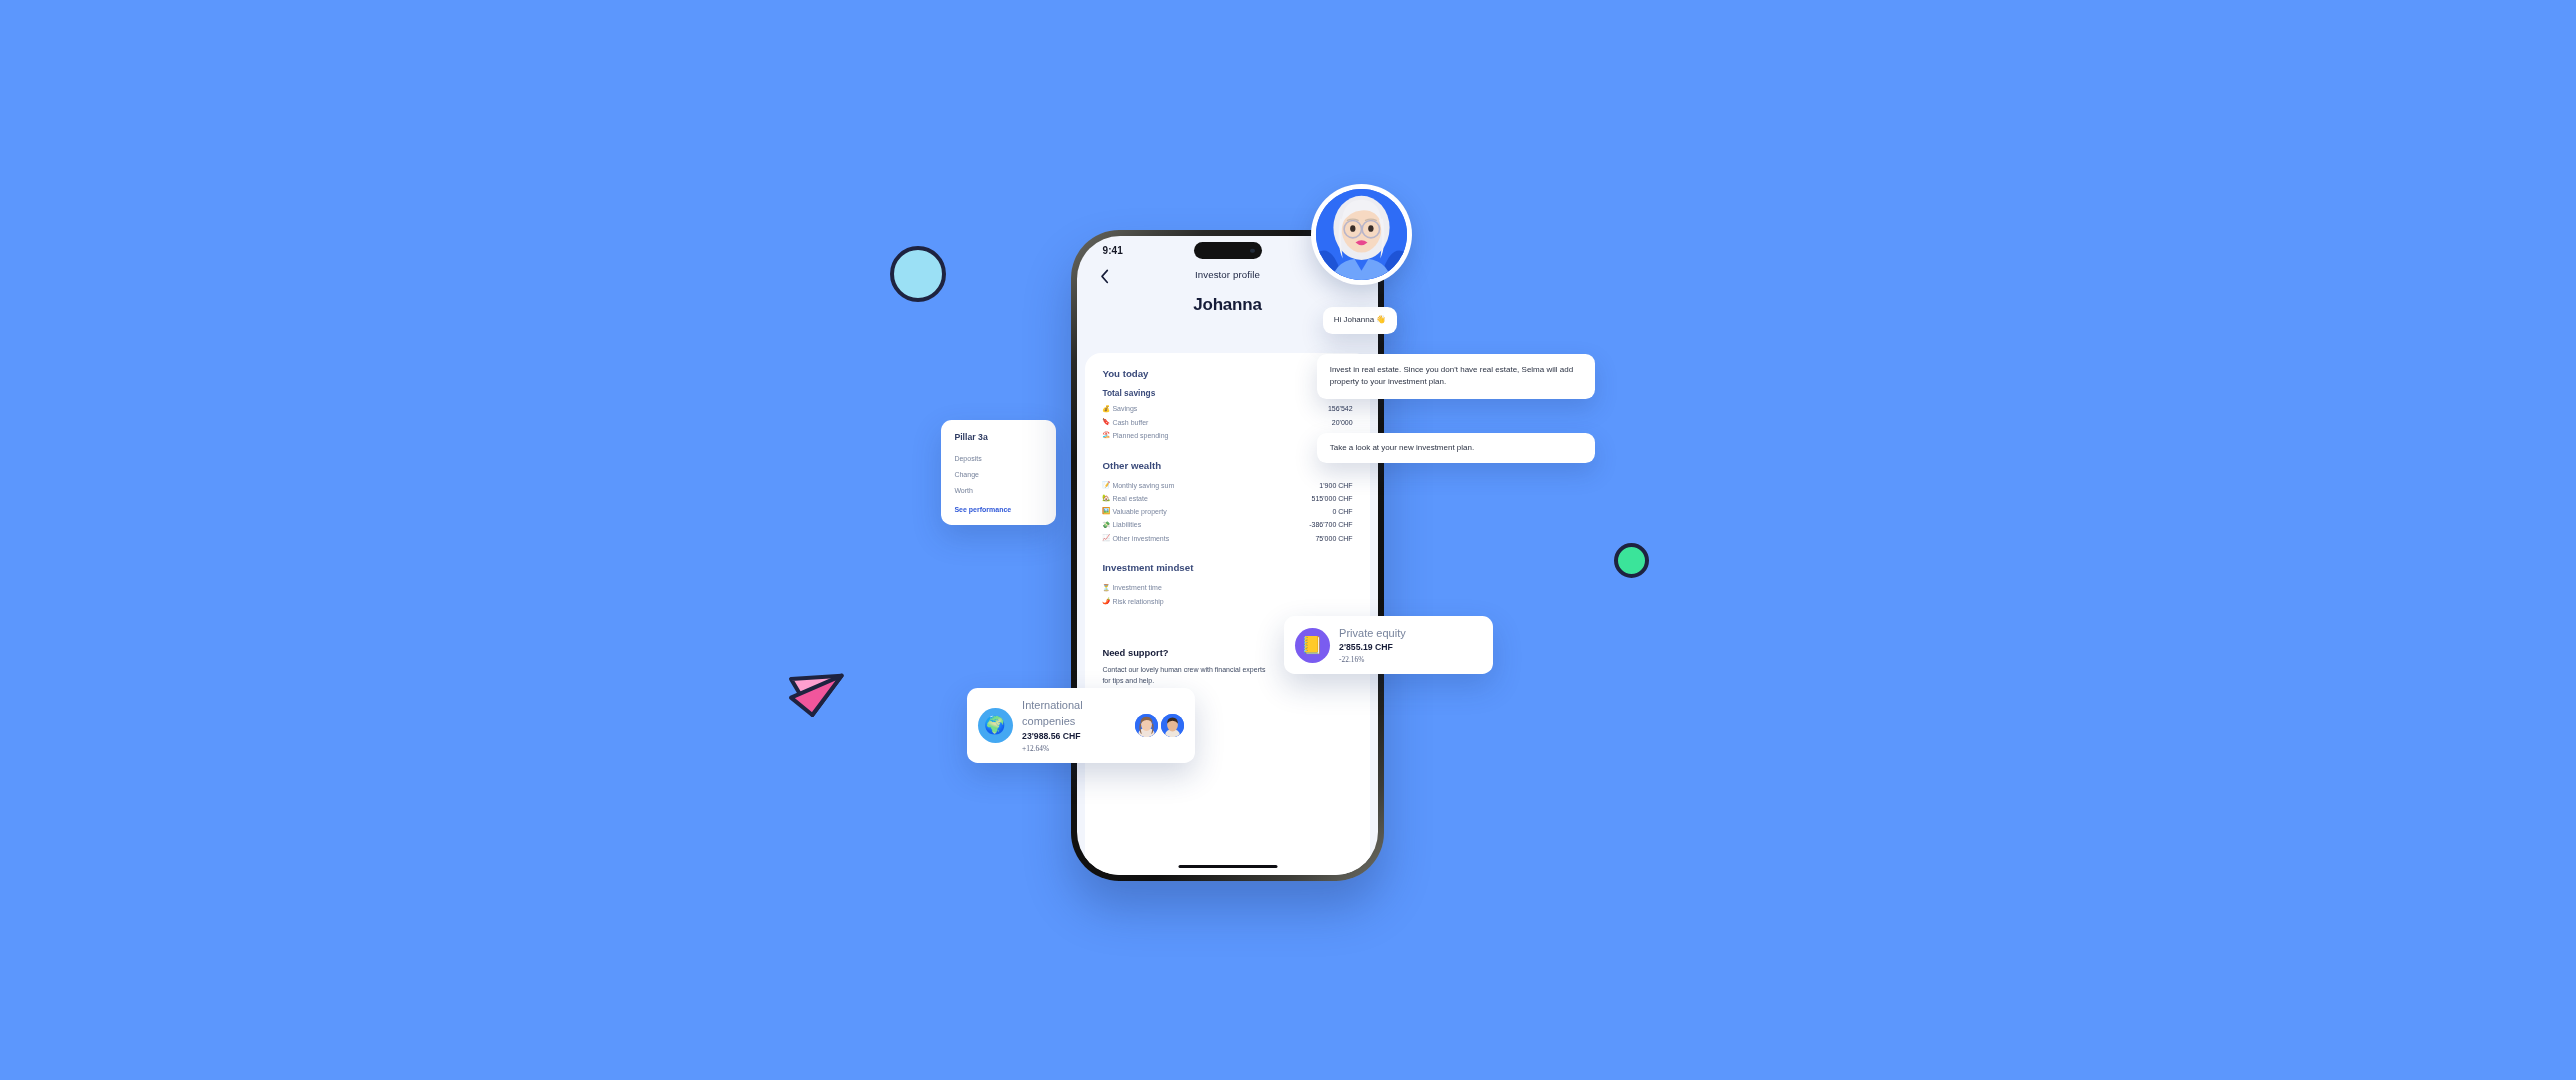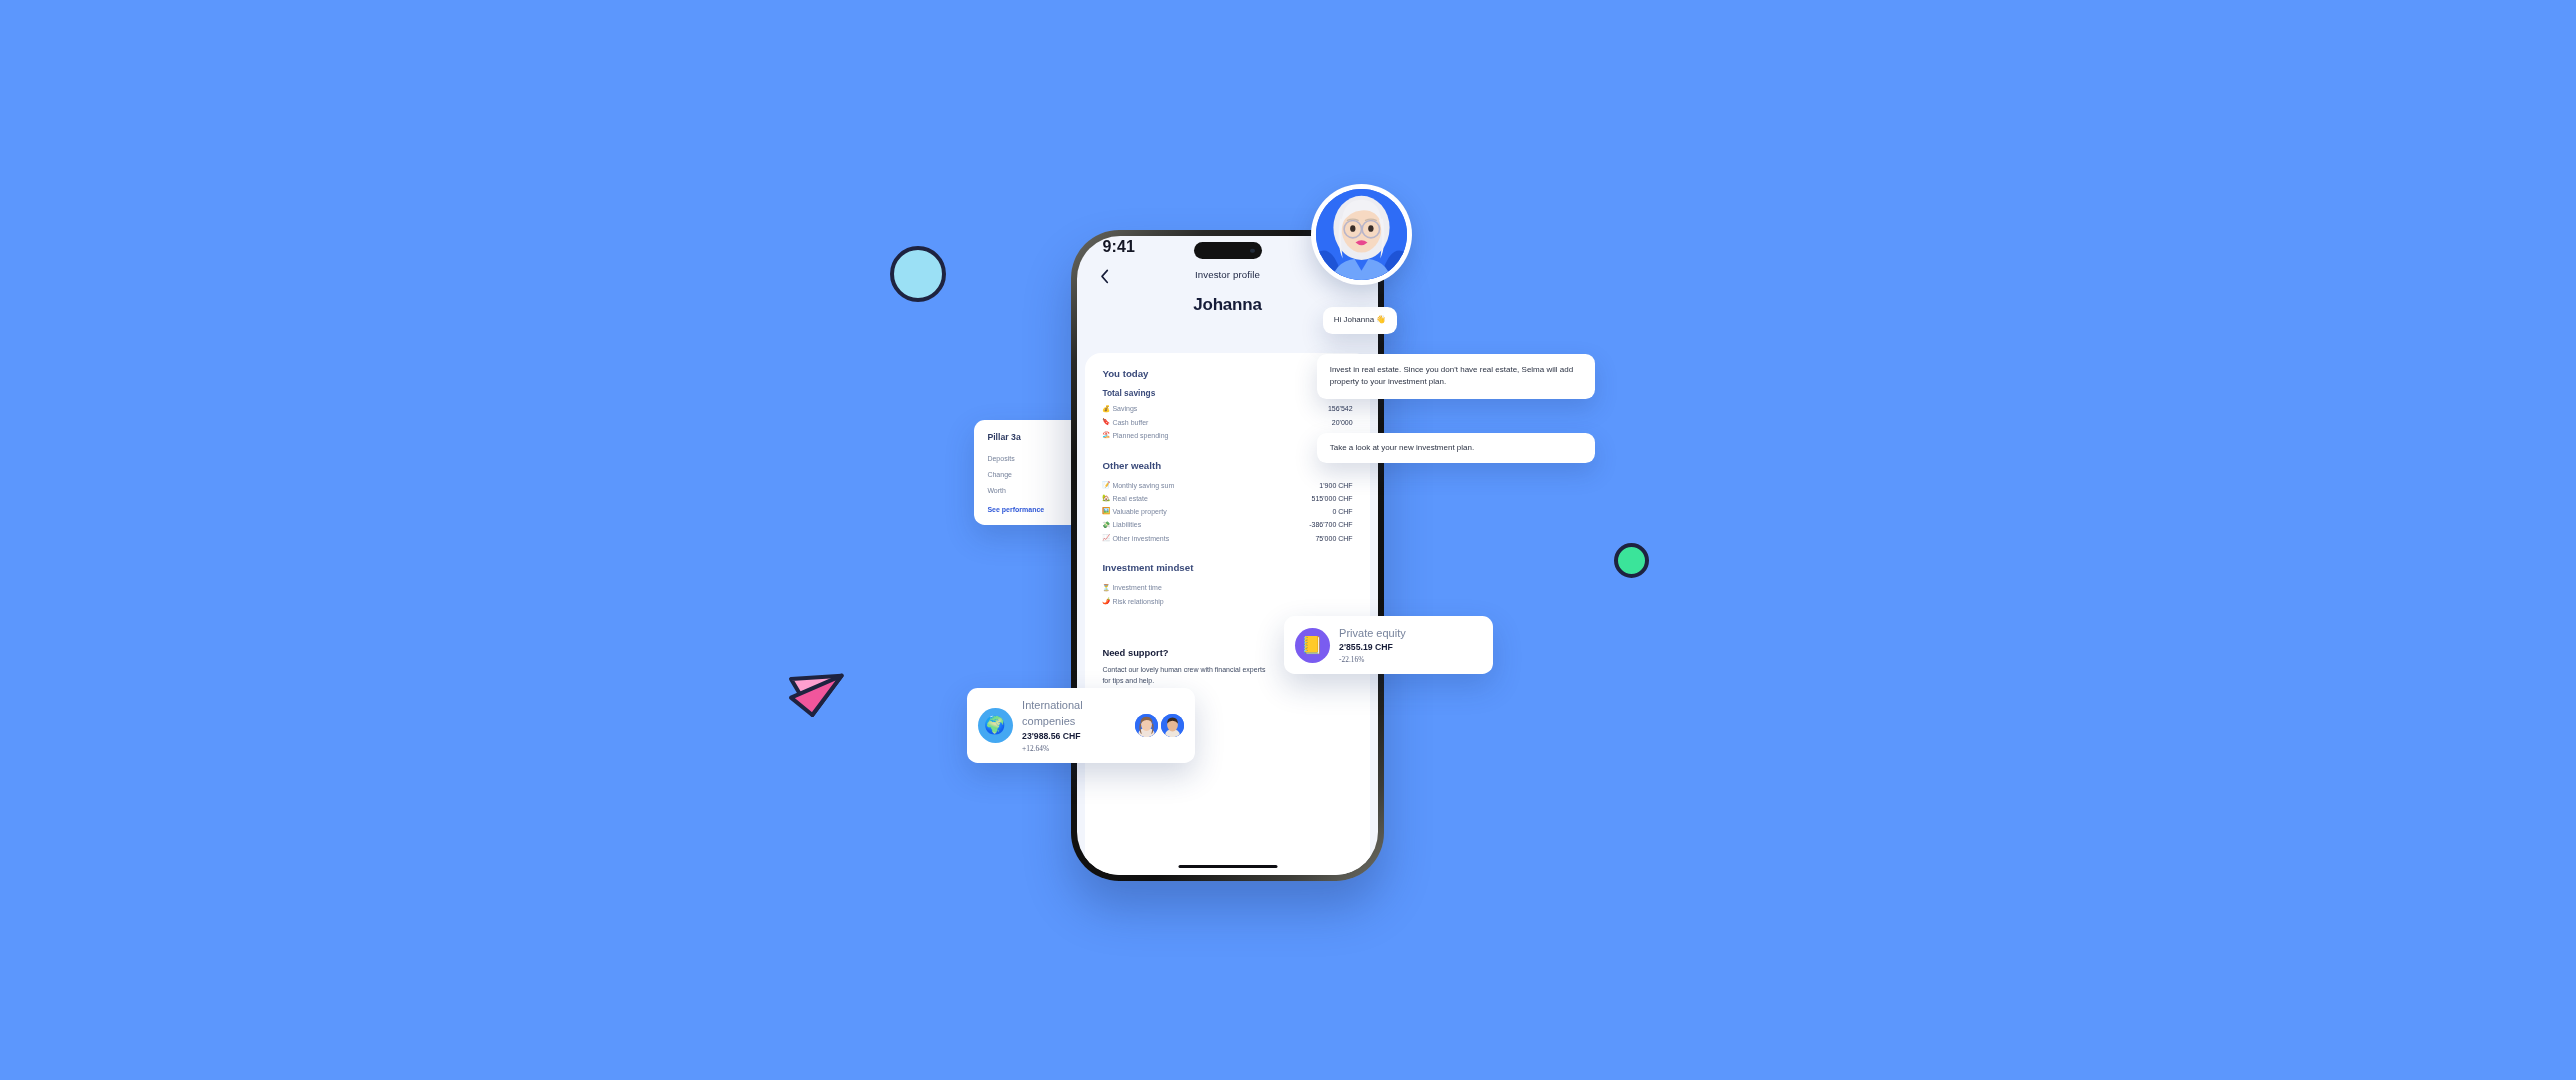--- a/index.html
+++ b/index.html
@@ -47,22 +47,22 @@
     overflow: hidden;
     position: relative;
   }
 
   
   #status-bar {
     height: 29.5px; position: relative;
     display: flex; align-items: center;
   }
   #status-time {
-    position: absolute; left: 25.5px; top: 2px;
-    font-size: 16px; font-weight: 600; color: #141624;
+    position: absolute; left: 25.5px; top: 9px;
+    font-size: 10px; font-weight: 600; color: #141624;
     letter-spacing: 0.1px;
   }
   #dynamic-island {
     position: absolute; left: 50%; transform: translateX(-50%); top: 6px;
     width: 68px; height: 17.4px; border-radius: 10.7px; background: #121212;
   }
   #island-cam {
     position: absolute; right: 6.7px; top: 50%; transform: translateY(-50%);
     width: 4.7px; height: 4.7px; border-radius: 50%; background: #232c3a;
   }
@@ -137,21 +137,21 @@
   
   .float-card {
     position: absolute; background: #fff;
     border-radius: 10.7px;
     box-shadow: 0 12px 29.5px rgba(25,48,104,.20);
     z-index: 20;
   }
 
   
   #pillar-card {
-    left: 974px; top: 420px; width: 115px; padding: 12px 13.4px 12px 13.4px;
+    left: 941px; top: 420px; width: 115px; padding: 12px 13.4px 12px 13.4px;
     border-radius: 10.7px;
     z-index: 5;
   }
   #pillar-title { font-size: 8.7px; font-weight: 700; color: #2F3C63; margin-bottom: 9.4px; }
   .pillar-row { font-size: 7px; color: #76829B; line-height: 2.28; }
   #pillar-link { margin-top: 6.7px; font-size: 7px; font-weight: 700; color: #2F58D8; cursor: pointer; white-space: nowrap; }
 
   
   .chat-bubble {
     position: absolute; background: #fff; border-radius: 9.4px;

